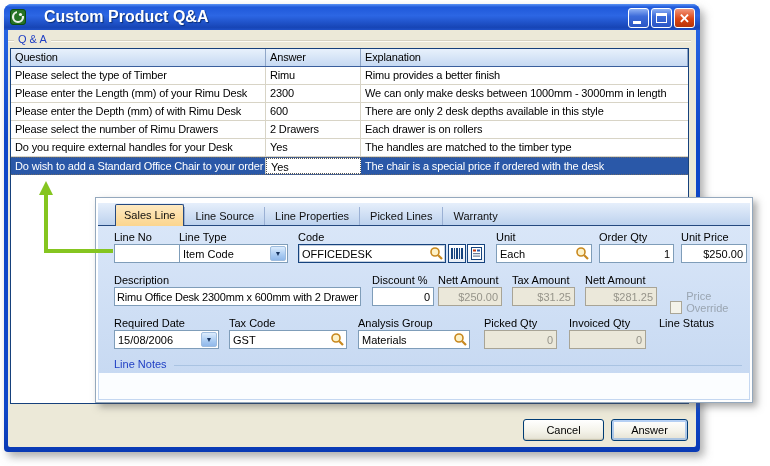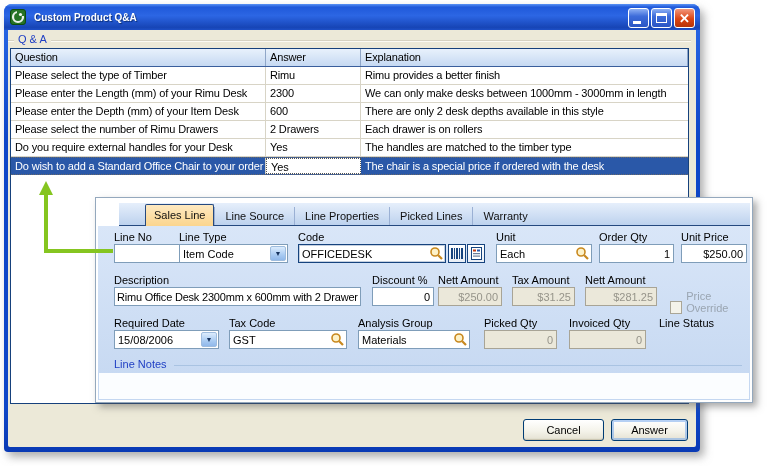--- a/index.html
+++ b/index.html
@@ -8,21 +8,21 @@
           font-family:"Liberation Sans",sans-serif; font-size:11px; color:#000; }
 
   
   .window { position:absolute; left:4px; top:4px; width:696px; height:448px;
             border-radius:8px 8px 4px 4px;
             background:linear-gradient(180deg,#2b6ae8,#0f47c8 30%,#0f47c8 90%,#0a3ab4);
             box-shadow:4px 5px 8px rgba(110,110,110,.55); }
   .titlebar { position:absolute; left:0; top:0; right:0; height:26px; border-radius:8px 8px 0 0;
               background:linear-gradient(180deg,#5a93f5 0%,#2059da 12%,#2c66e4 45%,#1745b6 90%,#1d4fc6 100%);
               display:flex; align-items:center; padding:0 6px; }
-  .title-text { color:#fff; font-weight:bold; font-size:10px; margin-left:8px;
+  .title-text { color:#fff; font-weight:bold; font-size:16px; margin-left:18px;
                 text-shadow:1px 1px 1px #0a2d75; }
   .appicon { width:16px; height:16px; }
   .tbtns { position:absolute; right:5px; top:4px; display:flex; gap:2px; }
   .tbtn { width:21px; height:20px; border:1px solid #fff; border-radius:3px; position:relative;
           background:linear-gradient(180deg,#8db0f4,#3d6cda 40%,#2a55c4); }
   .tbtn.close { background:linear-gradient(180deg,#f2977c,#dc4412 55%,#b63408); }
   .min-glyph { position:absolute; left:4px; bottom:3px; width:8px; height:3px; background:#fff; }
   .max-glyph { position:absolute; left:4px; top:4px; width:11px; height:10px;
                border:1px solid #fff; border-top-width:3px; }
   .close-glyph { position:absolute; left:0; top:1px; width:100%; text-align:center;
@@ -52,21 +52,21 @@
 
   
   .panel { position:absolute; left:95px; top:197px; width:658px; height:206px;
            background:#fff; border:1px solid #94a8bd;
            box-shadow:4px 4px 7px rgba(90,90,90,.5); }
   .panel-page { position:absolute; left:2px; top:28px; right:2px; bottom:2px;
                 background:linear-gradient(180deg,#d9e6f8,#c4d7f1); }
   .notes-white { position:absolute; left:3px; right:3px; top:175px; bottom:3px; background:#fbfdff; }
   .tabstrip { position:absolute; left:2px; top:5px; right:2px; height:23px;
               background:linear-gradient(180deg,#e6effb,#bdd2ee);
-              border-bottom:1px solid #25497f; display:flex; align-items:flex-end; padding-left:26px;margin-left:21px; }
+              border-bottom:1px solid #25497f; display:flex; align-items:flex-end; padding-left:17px; }
   .tab { height:18px; line-height:18px; padding:0 10px; color:#111; border-left:1px solid #9ab0d4; }
   .tab:first-child { border-left:none; }
   .tab.active { height:22px; line-height:21px; margin-bottom:-1px; padding:0 8px;
                 background:linear-gradient(180deg,#fee9c1,#fbd58e);
                 border:1px solid #25497f; border-bottom:none; border-radius:2px 2px 0 0; z-index:2; }
 
   .fg { position:absolute; z-index:3; }
   .lbl { font-size:11px; height:12px; line-height:12px; margin-bottom:1px; white-space:nowrap; }
   .txt { display:block; height:19px; border:1px solid #7f9db9; background:#fff; color:#000;
          font:11px "Liberation Sans",sans-serif; padding:1px 3px; width:100%; }
@@ -142,21 +142,21 @@
       <div class="tcell c-q">Please select the type of Timber</div>
       <div class="tcell c-a">Rimu</div>
       <div class="tcell c-e">Rimu provides a better finish</div>
     </div>
     <div class="trow">
       <div class="tcell c-q">Please enter the Length (mm) of your Rimu Desk</div>
       <div class="tcell c-a">2300</div>
       <div class="tcell c-e">We can only make desks between 1000mm - 3000mm in length</div>
     </div>
     <div class="trow">
-      <div class="tcell c-q">Please enter the Depth (mm) of your Item Desk</div>
+      <div class="tcell c-q">Please enter the Depth (mm) of with Rimu Desk</div>
       <div class="tcell c-a">600</div>
       <div class="tcell c-e">There are only 2 desk depths available in this style</div>
     </div>
     <div class="trow">
       <div class="tcell c-q">Please select the number of Rimu Drawers</div>
       <div class="tcell c-a">2 Drawers</div>
       <div class="tcell c-e">Each drawer is on rollers</div>
     </div>
     <div class="trow">
       <div class="tcell c-q">Do you require external handles for your Desk</div>

